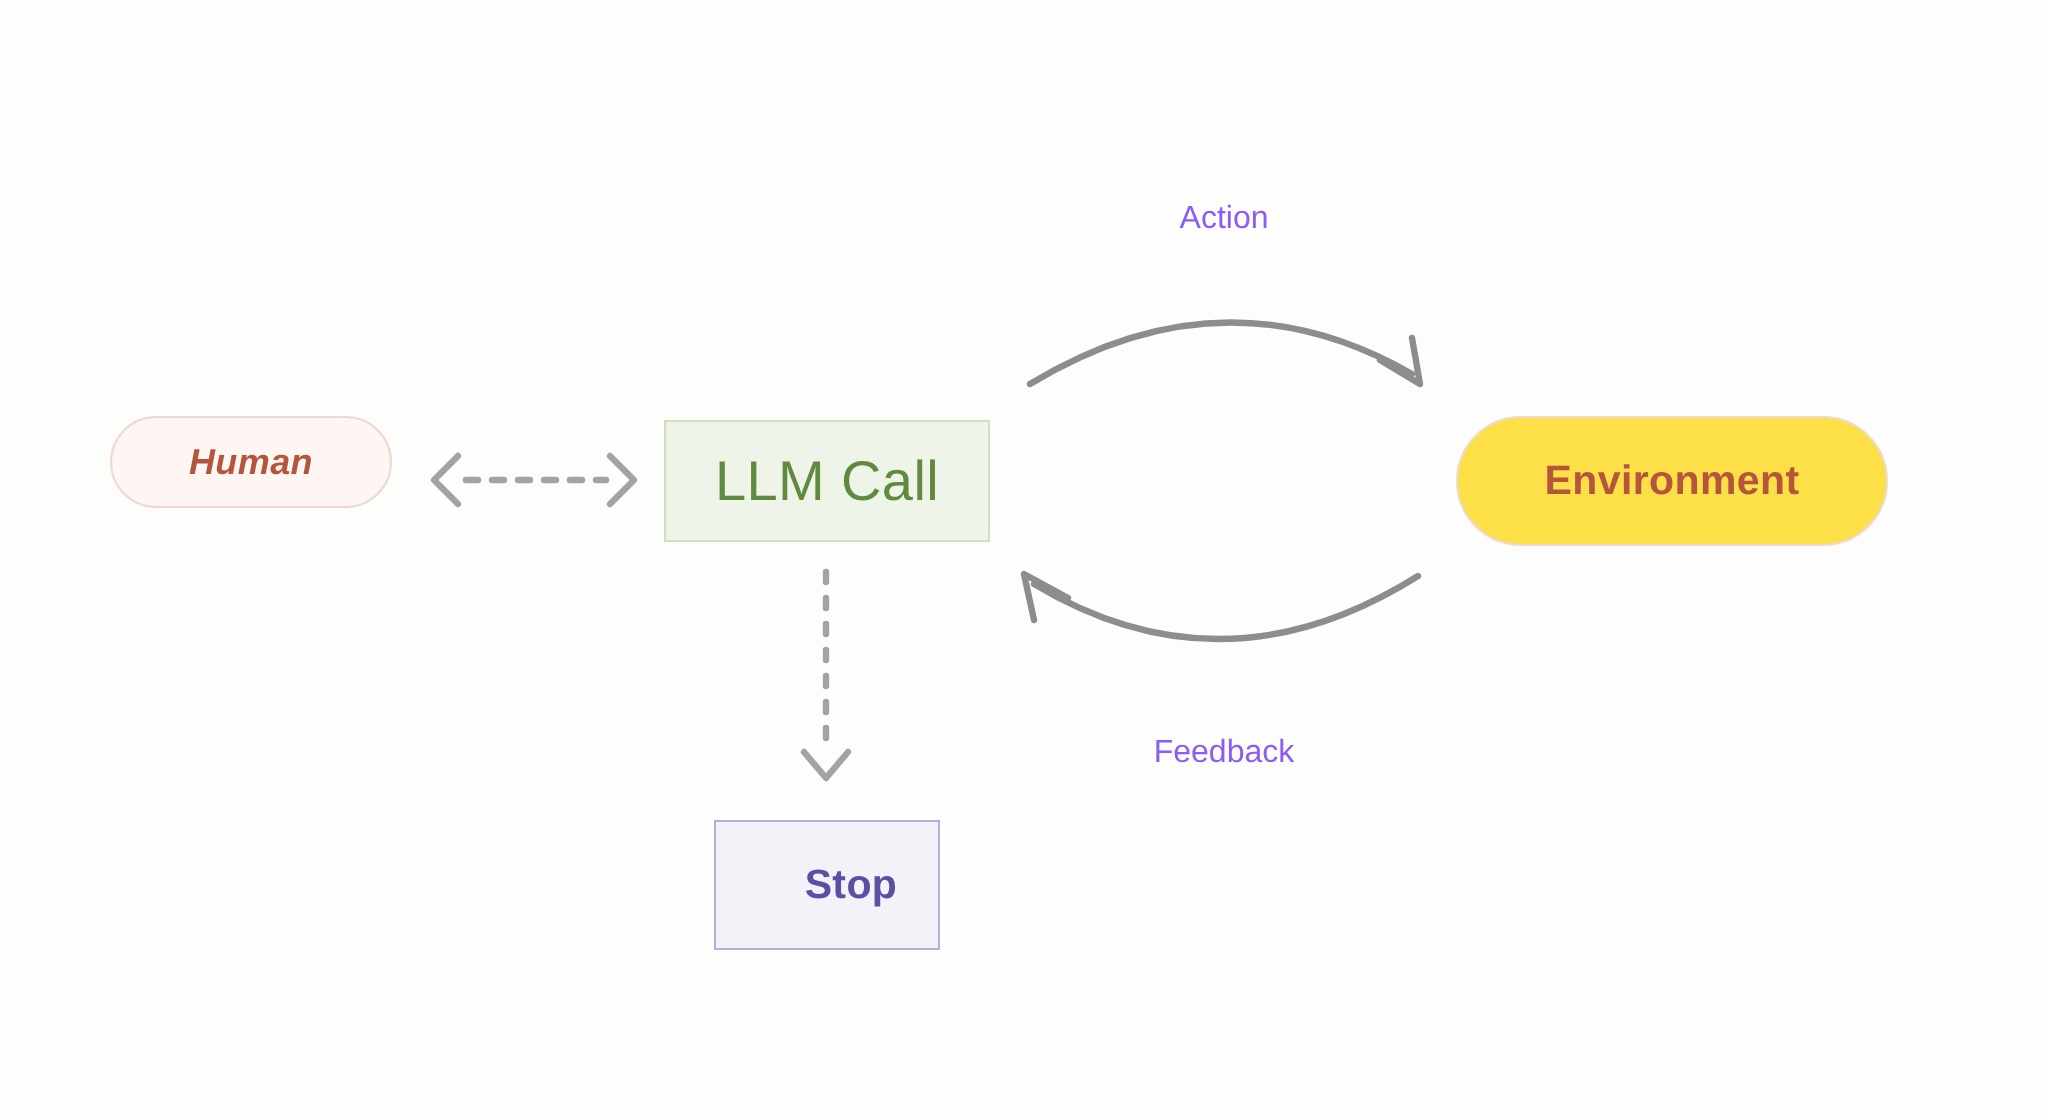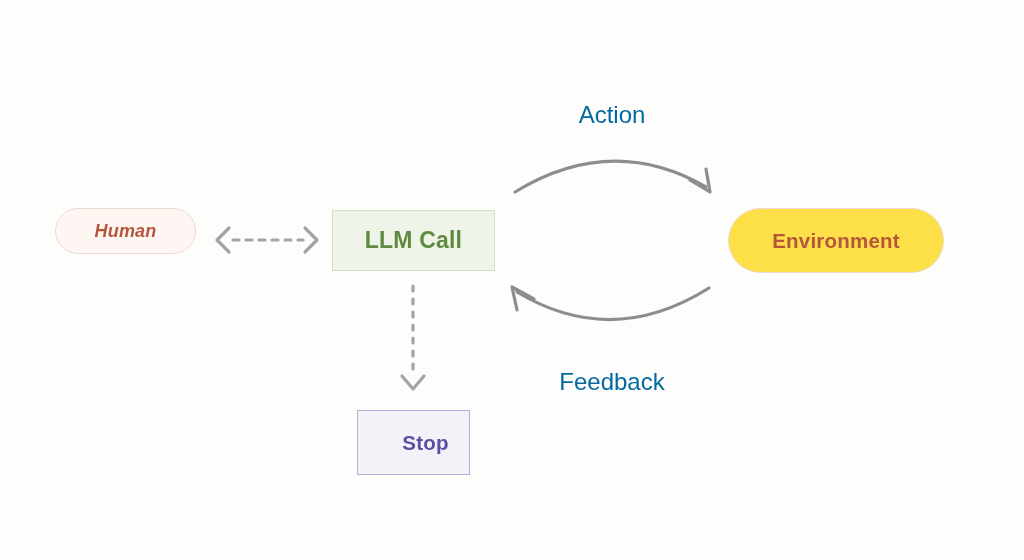--- a/index.html
+++ b/index.html
@@ -45,22 +45,22 @@
   }
   
   #node-llm-call {
     left: 332px;
     top: 210px;
     width: 163px;
     height: 61px;
     background: #eef4e7;
     border: 1.6px solid #cfe0bd;
     color: #5f8a3f;
-    font-size: 23px;
-    font-weight: bold;
+    font-size: 28px;
+    font-weight: normal;
   }
   
   #node-environment {
     left: 728px;
     top: 208px;
     width: 216px;
     height: 65px;
     border-radius: 33px;
     background: #fde047;
     border: 1.6px solid #eed9cf;
@@ -77,22 +77,22 @@
     background: #f3f2f9;
     border: 1.8px solid #b3b0dc;
     color: #5a4fa3;
     font-size: 20.5px;
     font-weight: bold;
     padding-left: 24px;
   }
   
   .edge-label {
     position: absolute;
-    color: #0369a1;
-    font-size: 24px;
+    color: #8b5cf6;
+    font-size: 16px;
     font-weight: normal;
     white-space: nowrap;
     text-align: center;
   }
   #label-action {
     left: 512px;
     top: 101px;
     width: 200px;
   }
   #label-feedback {

